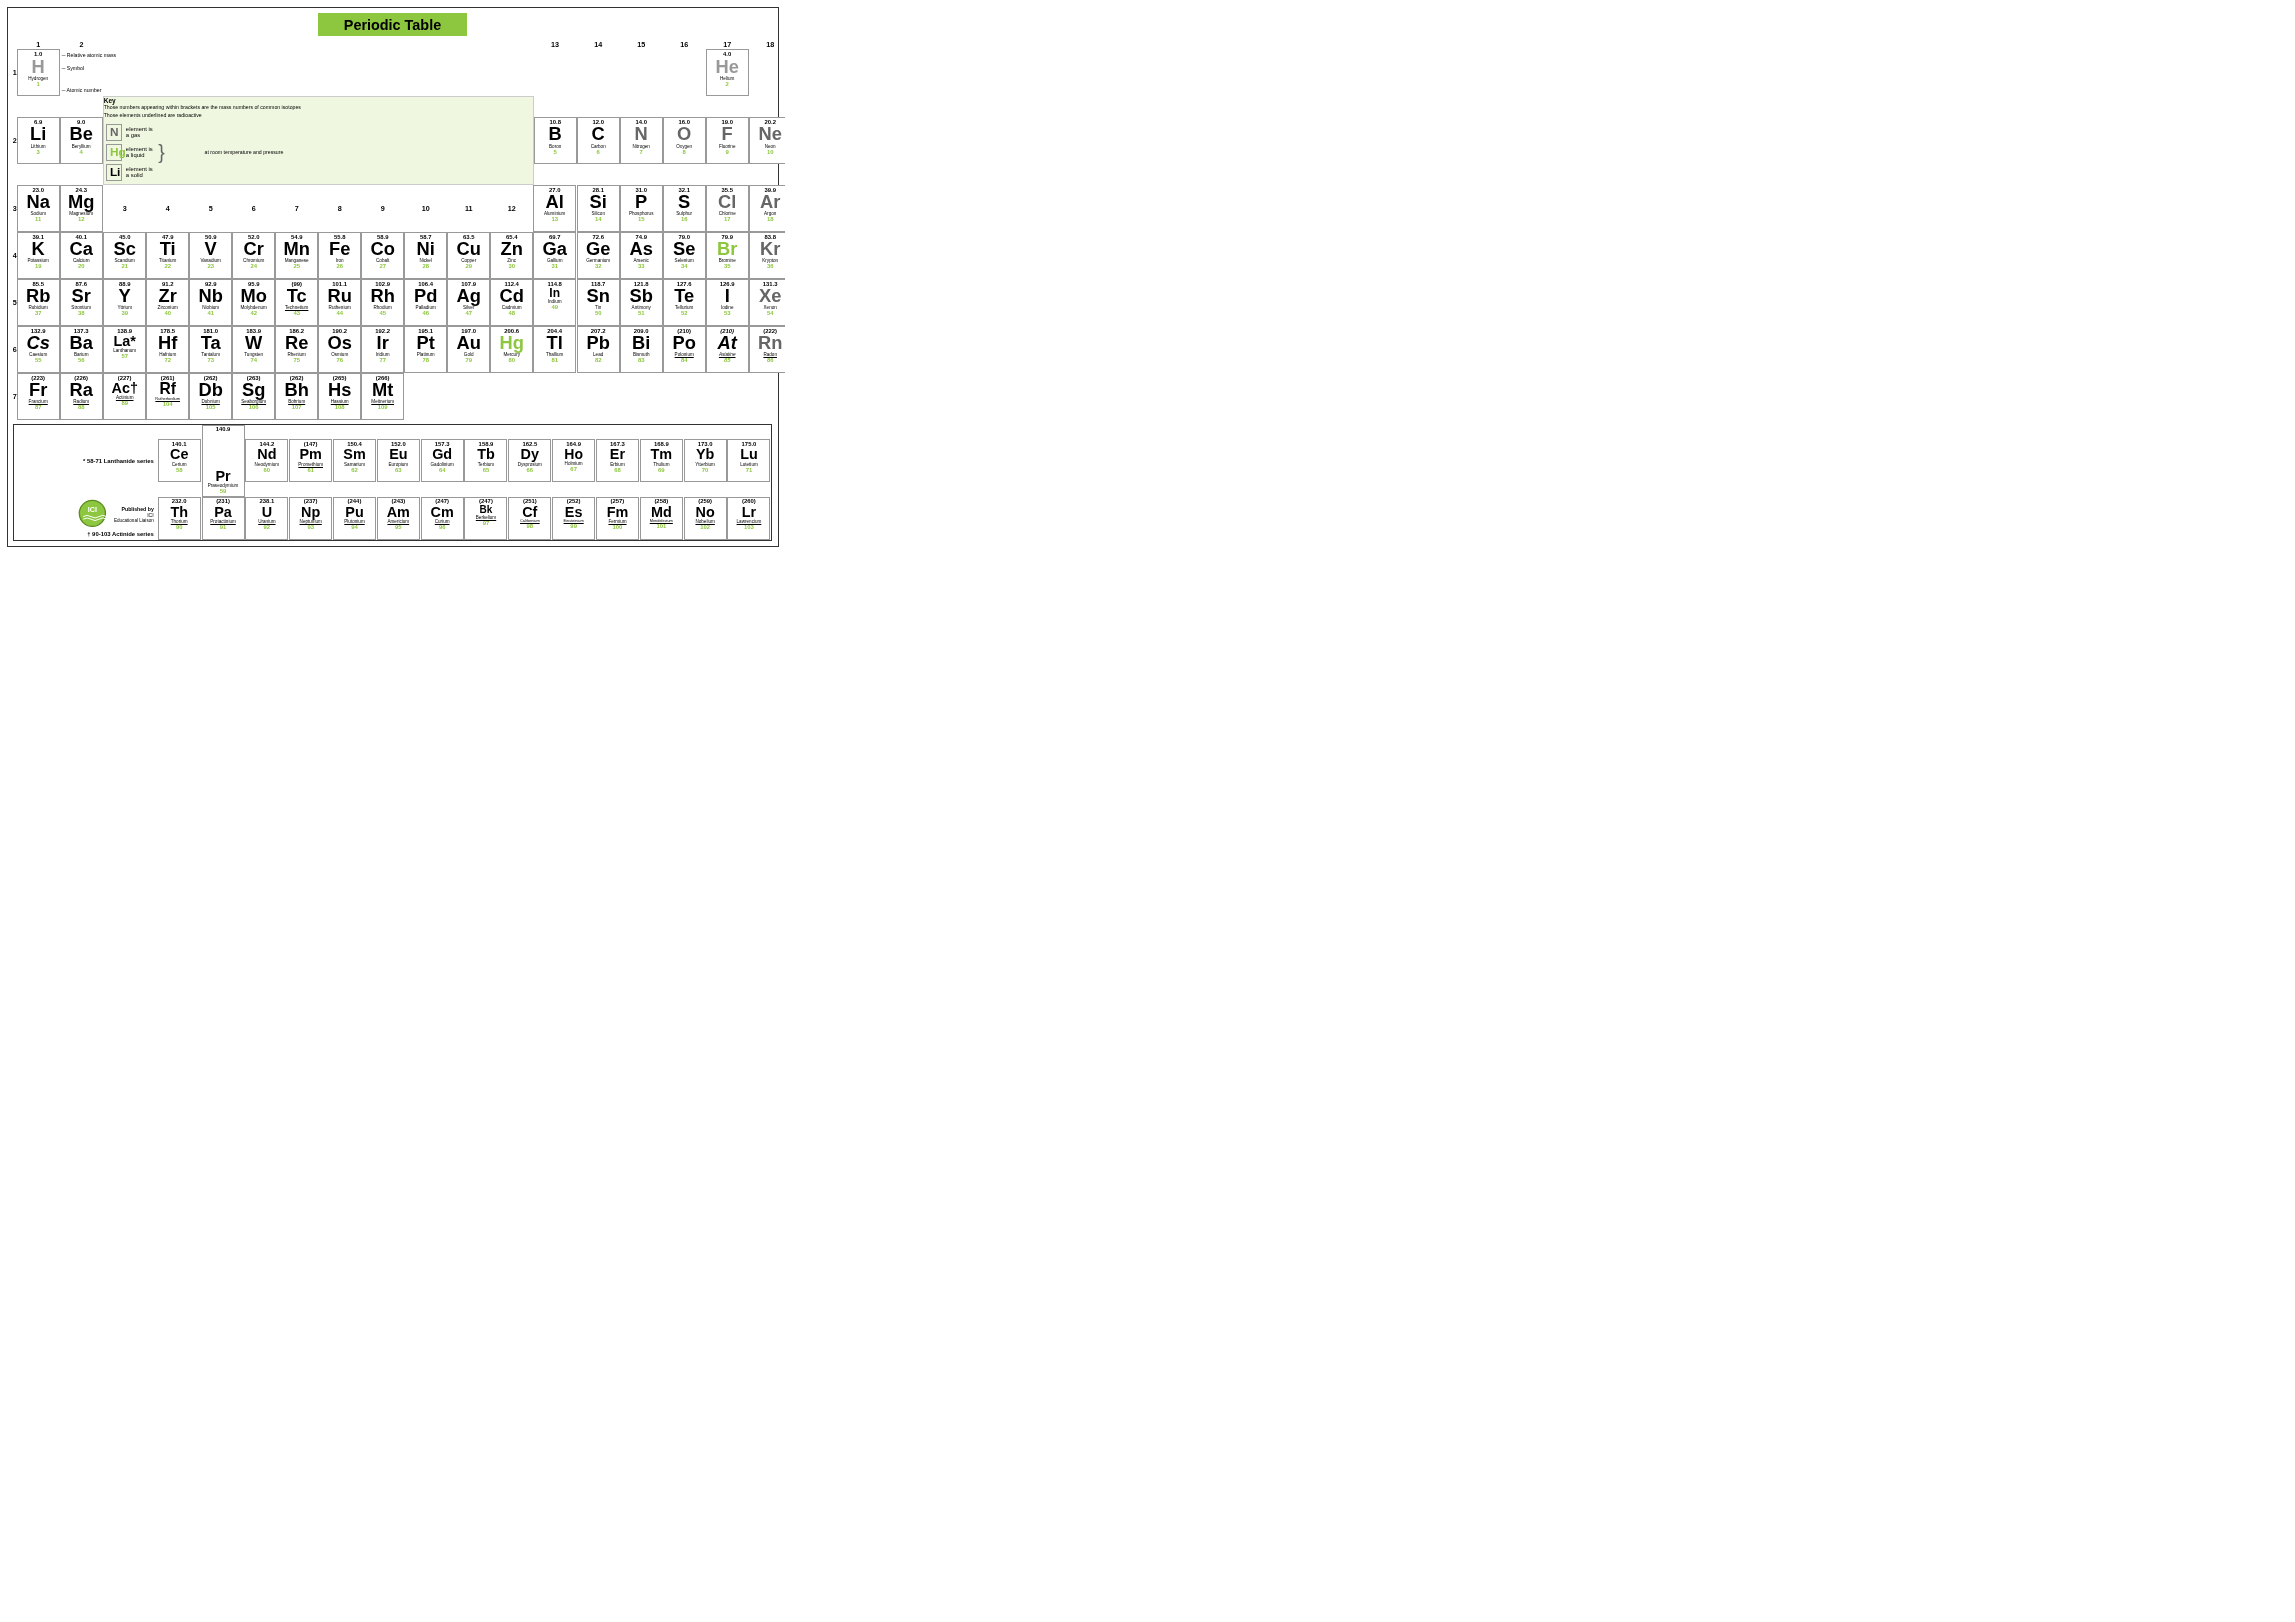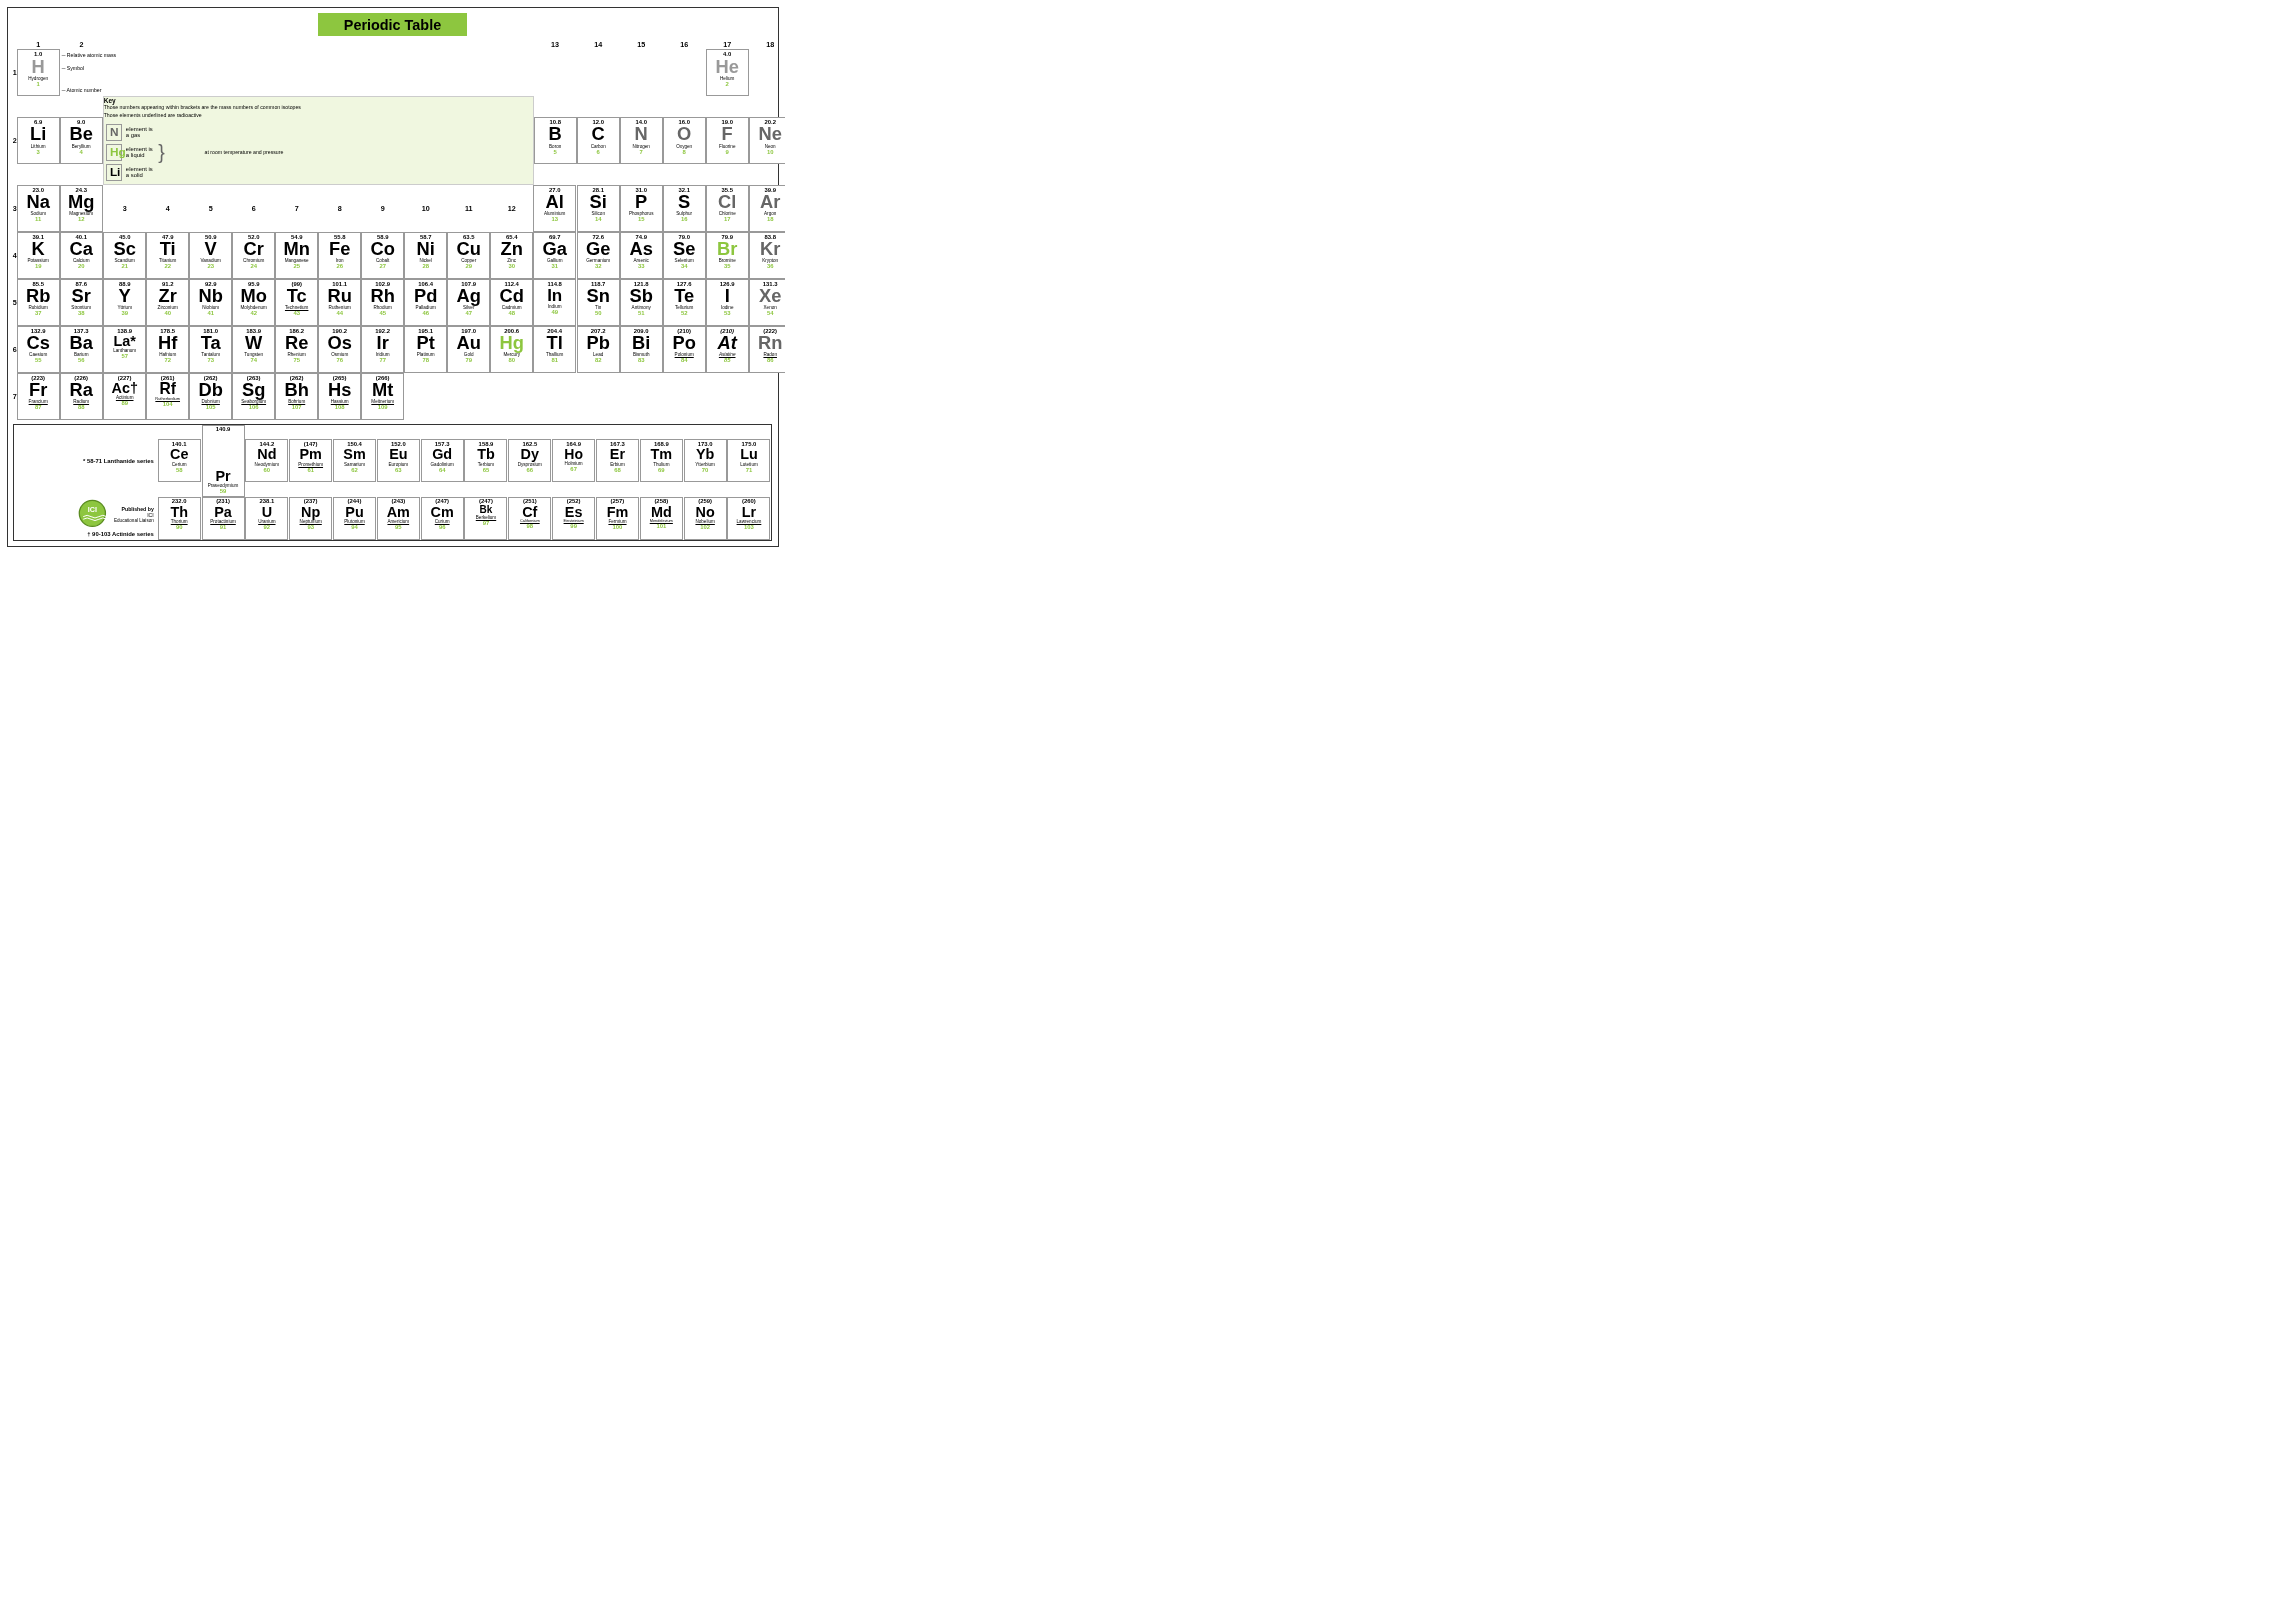--- a/index.html
+++ b/index.html
@@ -593,21 +593,21 @@
             <div class="element solid" style="border:0.7px solid #999;min-height:47px;">
               <span class="mass">112.4</span>
               <span class="symbol" style="font-size:18.3px;">Cd</span>
               <span class="name">Cadmium</span>
               <span class="num">48</span>
             </div>
           </td>
       <td>
             <div class="element solid" style="border:0.7px solid #999;min-height:47px;">
               <span class="mass">114.8</span>
-              <span class="symbol" style="font-size:17px;">In</span>
+              <span class="symbol" style="font-size:12px;">In</span>
               <span class="name">Indium</span>
               <span class="num">49</span>
             </div>
           </td>
       <td>
             <div class="element solid" style="border:0.7px solid #999;min-height:47px;">
               <span class="mass">118.7</span>
               <span class="symbol" style="font-size:18.3px;">Sn</span>
               <span class="name">Tin</span>
               <span class="num">50</span>
@@ -645,21 +645,21 @@
               <span class="num">54</span>
             </div>
           </td>
     </tr>
 
     <tr>
       <td class="period-label">6</td>
       <td>
             <div class="element solid" style="border:0.7px solid #999;min-height:47px;">
               <span class="mass">132.9</span>
-              <span class="symbol" style="font-size:18.3px;">Cs</span>
+              <span class="symbol" style="font-size:18.3px;font-style:italic;">Cs</span>
               <span class="name">Caesium</span>
               <span class="num">55</span>
             </div>
           </td>
       <td>
             <div class="element solid" style="border:0.7px solid #999;min-height:47px;">
               <span class="mass">137.3</span>
               <span class="symbol" style="font-size:18.3px;">Ba</span>
               <span class="name">Barium</span>
               <span class="num">56</span>

